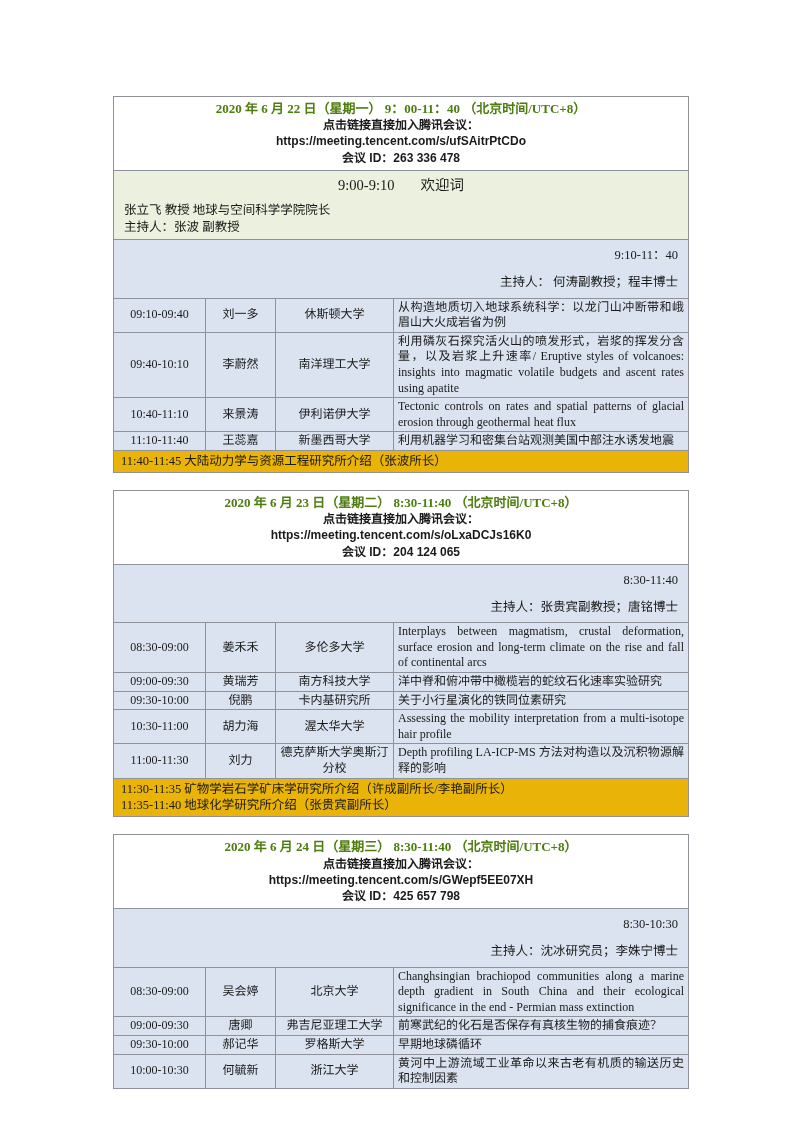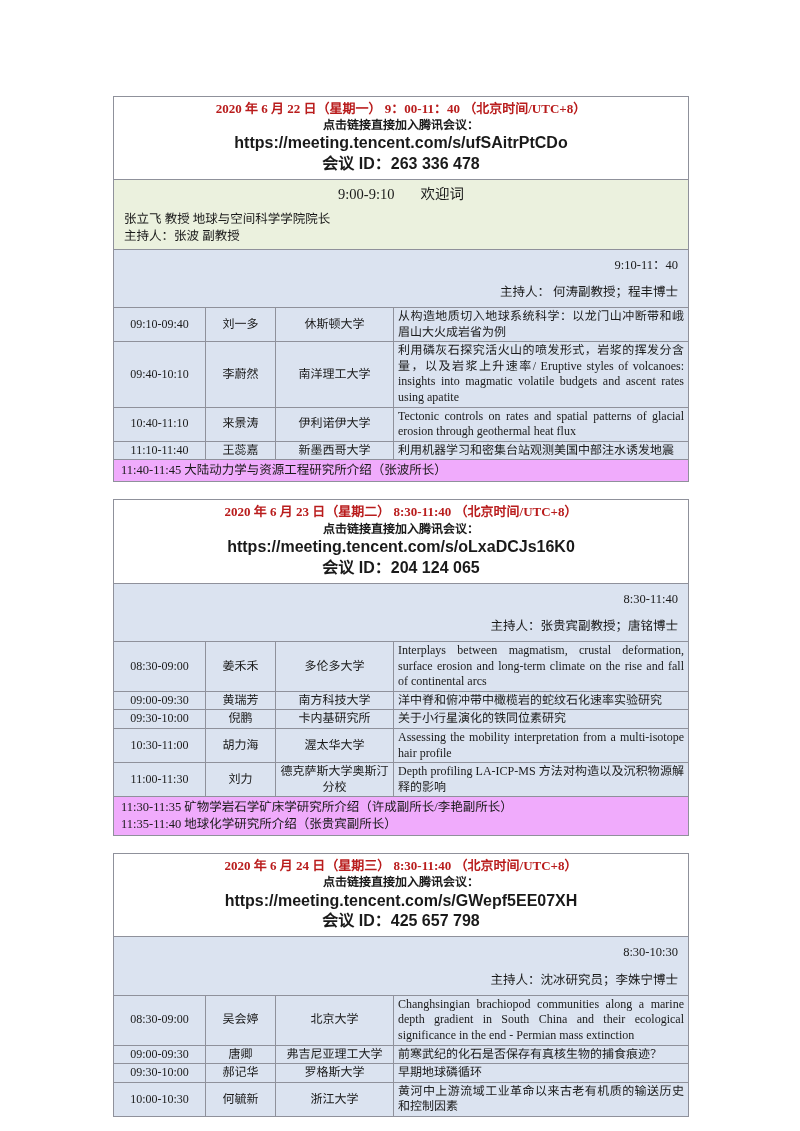--- a/index.html
+++ b/index.html
@@ -20,43 +20,43 @@
     border: 1px solid #8f919b;
     padding: 1px 4px;
     font-size: 12px; line-height: 1.3;
     vertical-align: middle;
     overflow: hidden;
   }
 
   
   td.hdr { background: #ffffff; text-align: center; font-weight: bold; padding: 3px 2px 4px; }
   td.hdr div { padding: 1px 0; line-height: 1.18; }
-  .red-line { color: #b91c1c; font-size: 13px; }
+  .red-line { color: #4d7c0f; font-size: 13px; }
   .join-line { font-size: 12px; }
-  .url-line, .id-line { font-family: "Liberation Sans", "DejaVu Sans", sans-serif; font-size: 16px; }
+  .url-line, .id-line { font-family: "Liberation Sans", "DejaVu Sans", sans-serif; font-size: 12px; }
   .url-line { cursor: pointer; }
 
   
   td.welcome { background: #ebf1de; padding: 3px 10px 4px; }
   .w-title { text-align: center; font-weight: normal; font-size: 14.5px; padding: 2px 0 6px; }
   .w-time { margin-right: 26px; }
   .w-line { font-size: 12.5px; padding: 1px 0 0; }
 
   
   td.session { background: #dbe3f0; text-align: right; padding: 7px 10px; margin-top: 24px; }
   .s-time { font-size: 12.5px; margin-bottom: 11px; }
   .s-hosts { font-size: 12.5px; }
 
   
   td.c-time, td.c-name, td.c-affil, td.c-title { background: #dbe3f0; }
   td.c-time, td.c-name, td.c-affil { text-align: center; }
   td.c-title { text-align: justify; }
 
   
-  td.footer { background: #f0abfc; padding: 2px 7px; }
+  td.footer { background: #eab308; padding: 2px 7px; }
   td.footer div { font-size: 12.5px; line-height: 1.35; }
 </style>
 </head>
 <body>
 
 <div class="doc">
 
   <table class="sched">
     <colgroup>
         <col style="width:92px">

